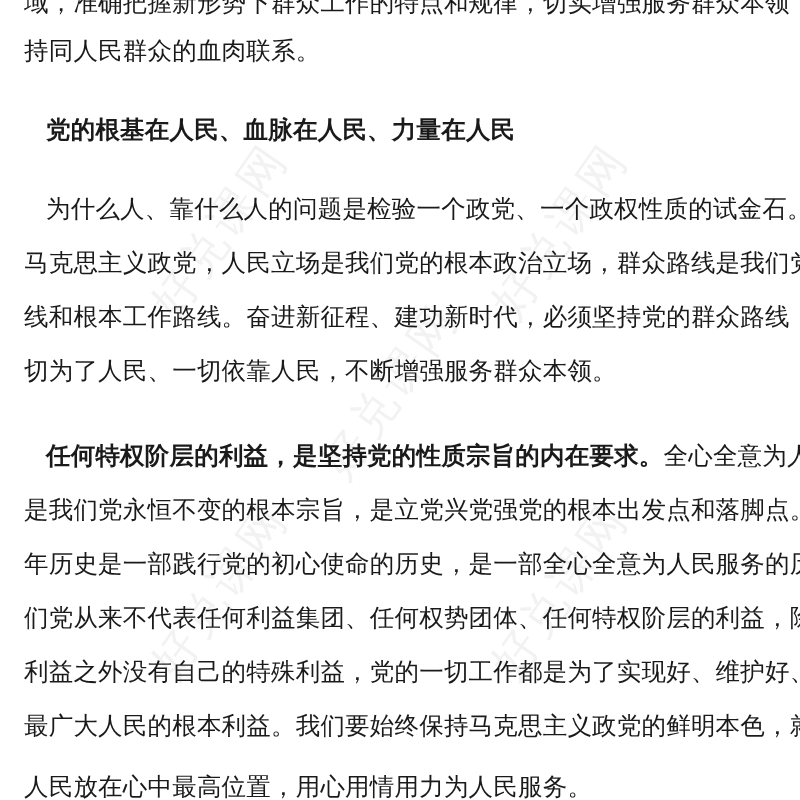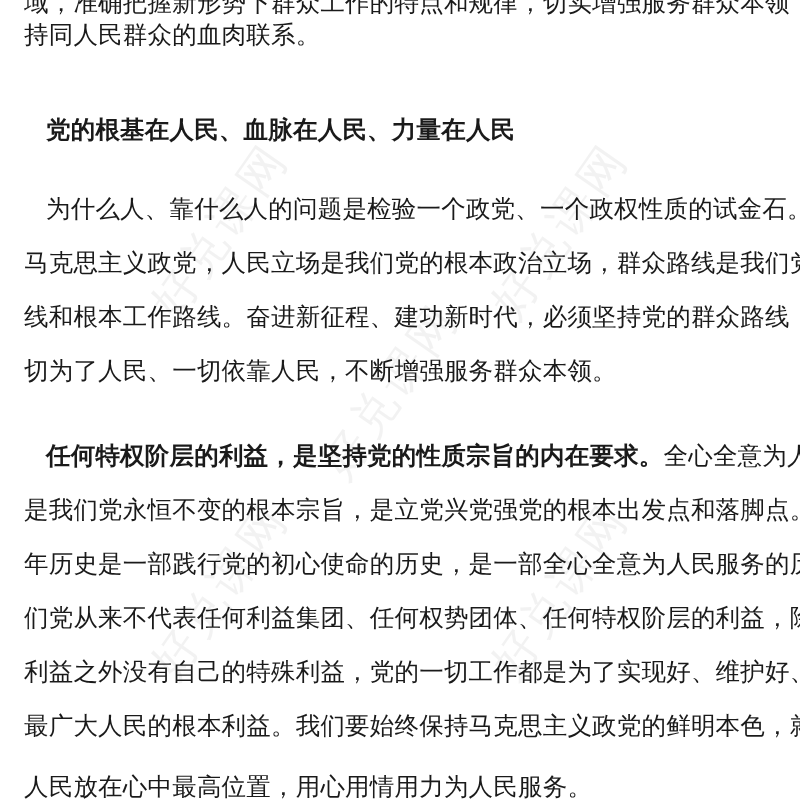--- a/index.html
+++ b/index.html
@@ -19,21 +19,21 @@
 <div>
   <div class="watermark" style="left:120px;top:200px;">好兑课网</div>
   <div class="watermark" style="left:460px;top:200px;">好兑课网</div>
   <div class="watermark" style="left:290px;top:360px;">好兑课网</div>
   <div class="watermark" style="left:120px;top:560px;">好兑课网</div>
   <div class="watermark" style="left:460px;top:560px;">好兑课网</div>
 </div>
 
 <div>
   <div class="line" style="top:-12px;">域，准确把握新形势下群众工作的特点和规律，切实增强服务群众本领，始终保</div>
-  <div class="line" style="top:20px;">持同人民群众的血肉联系。</div>
+  <div class="line" style="top:36px;">持同人民群众的血肉联系。</div>
 
   <div class="line indent bold" style="top:115px;">党的根基在人民、血脉在人民、力量在人民</div>
 
   <div class="line indent" style="top:194px;">为什么人、靠什么人的问题是检验一个政党、一个政权性质的试金石。作为</div>
   <div class="line" style="top:248px;">马克思主义政党，人民立场是我们党的根本政治立场，群众路线是我们党的生命</div>
   <div class="line" style="top:302px;">线和根本工作路线。奋进新征程、建功新时代，必须坚持党的群众路线，坚持一</div>
   <div class="line" style="top:356px;font-family:Liberation Serif, serif;">切为了人民、一切依靠人民，不断增强服务群众本领。</div>
 
   <div class="line indent" style="top:441px;">
     <span class="bold">任何特权阶层的利益，是坚持党的性质宗旨的内在要求。</span><span>全心全意为人民服务</span>

